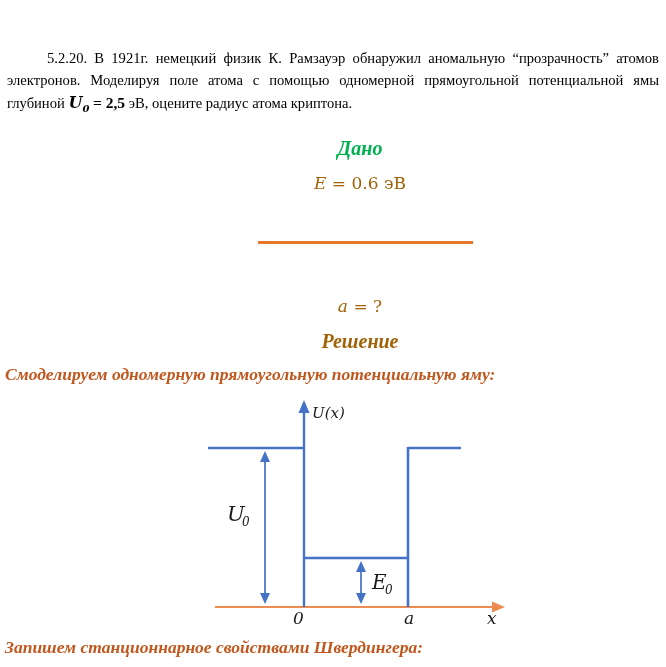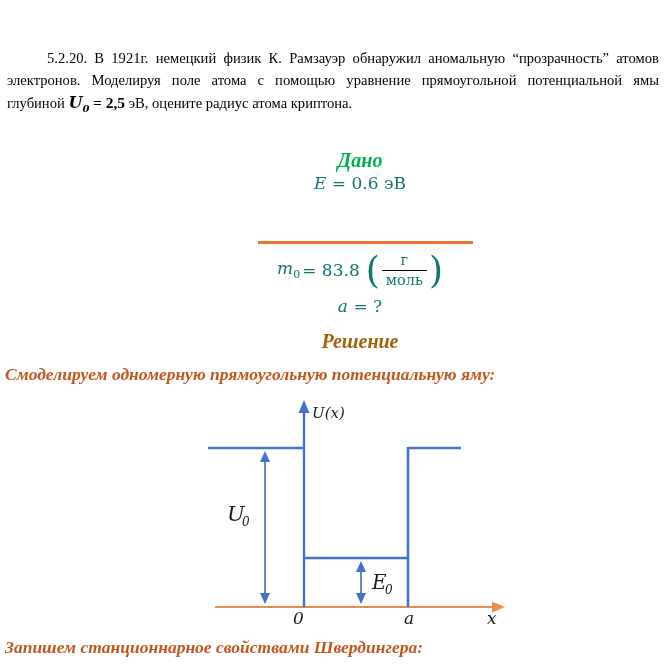--- a/index.html
+++ b/index.html
@@ -10,23 +10,23 @@
   .problem{position:absolute;left:7px;top:11px;width:652px;font-size:14.6px;line-height:22.3px;margin-top:36px;}
   .pline{text-align:justify;text-align-last:justify;white-space:normal;}
   .pline.first{text-indent:40px;}
   .pline.last{text-align:center;text-align-last:left;}
   .pvar{font-family:"DejaVu Serif",serif;font-style:italic;font-size:16px;font-weight:600;}
   .peq{font-weight:700;font-size:15.5px;}
   .psub{font-size:10px;font-weight:600;}
 
   
   .cline{position:absolute;left:57px;width:606px;text-align:center;}
-  .dano-title{top:149px;font-size:20px;font-weight:700;font-style:italic;color:#00B050;}
+  .dano-title{top:137px;font-size:20px;font-weight:700;font-style:italic;color:#00B050;}
   .resh-title{top:330px;font-size:20px;font-weight:700;font-style:italic;color:#a16207;}
-  .eq{font-family:"DejaVu Serif",serif;font-size:17px;color:#0f766e;}
+  .eq{font-family:"DejaVu Serif",serif;font-size:17px;color:#a16207;}
   .eq .mvar{font-style:italic;}
   .eq sub{font-size:11px;}
   .eq-e{top:173px;}
   .eq-u{top:205px;}
   .eq-a{top:296px;}
   .rule{position:absolute;left:258px;top:241px;width:215px;height:3px;background:#E8772E;}
   .eq-m{top:248px;display:flex;align-items:center;justify-content:center;height:44px;}
   .eq-m .mrhs{margin:0 6px 0 2px;}
   .paren{font-size:36px;font-weight:400;line-height:40px;transform:scaleY(1.05);font-family:"DejaVu Serif",serif;}
   .frac{display:inline-flex;flex-direction:column;align-items:stretch;font-size:14.5px;margin:0 2px;line-height:1.25;}
@@ -46,43 +46,33 @@
   .orange-fill{fill:#ED8C50;stroke:none;}
   .dlabel{font-family:"DejaVu Serif",serif;font-style:italic;fill:#1a1a1a;}
 </style>
 </head>
 <body>
 
 <div id="page">
 
   <div class="problem">
     <div class="pline first"><span>5.2.20. В 1921г. немецкий физик К. Рамзауэр обнаружил аномальную “прозрачность” атомов</span></div>
-    <div class="pline"><span>электронов. Моделируя поле атома с помощью уравнение прямоугольной потенциальной ямы</span></div>
+    <div class="pline"><span>электронов. Моделируя поле атома с помощью одномерной прямоугольной потенциальной ямы</span></div>
     <div class="pline last"><span>глубиной</span> <span class="pvar"><span>U</span><sub class="psub">0</sub></span> <span class="peq">= 2,5</span> <span>эВ, оцените радиус атома криптона.</span></div>
   </div>
 
   <div class="cline dano-title">Дано</div>
 
   <div class="cline eq eq-e">
     <span class="mvar">E</span> <span>= 0.6 эВ</span>
   </div>
 
 
   <div class="rule"></div>
 
-  <div class="cline eq eq-m">
-    <span><span class="mvar">m</span><sub>0</sub></span>
-    <span class="mrhs">= 83.8</span>
-    <span class="paren">(</span>
-    <span class="frac">
-      <span class="num">г</span>
-      <span class="den">моль</span>
-    </span>
-    <span class="paren">)</span>
-  </div>
 
   <div class="cline eq eq-a">
     <span class="mvar">a</span> <span>= ?</span>
   </div>
 
   <div class="cline resh-title">Решение</div>
 
   <div class="step step1">Смоделируем одномерную прямоугольную потенциальную яму:</div>
 
   <svg class="diagram" width="344" height="236" viewBox="0 0 344 236">

